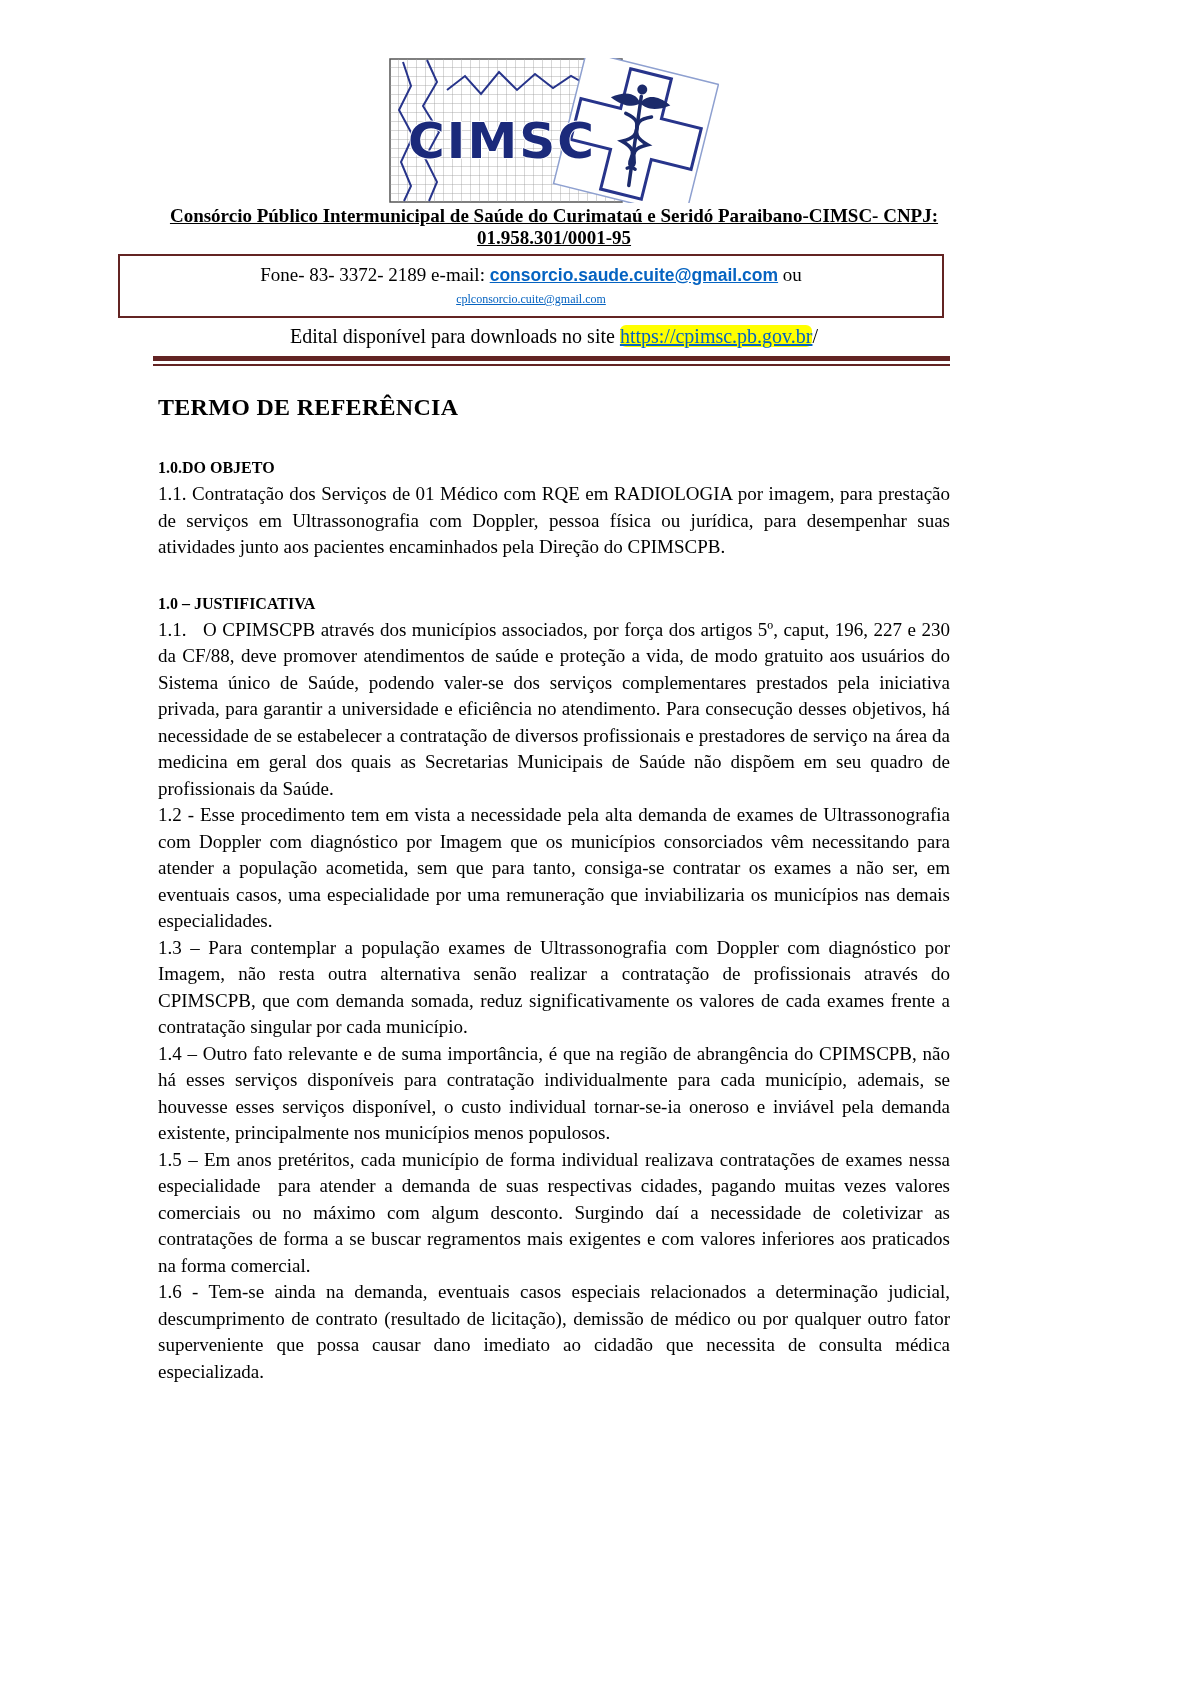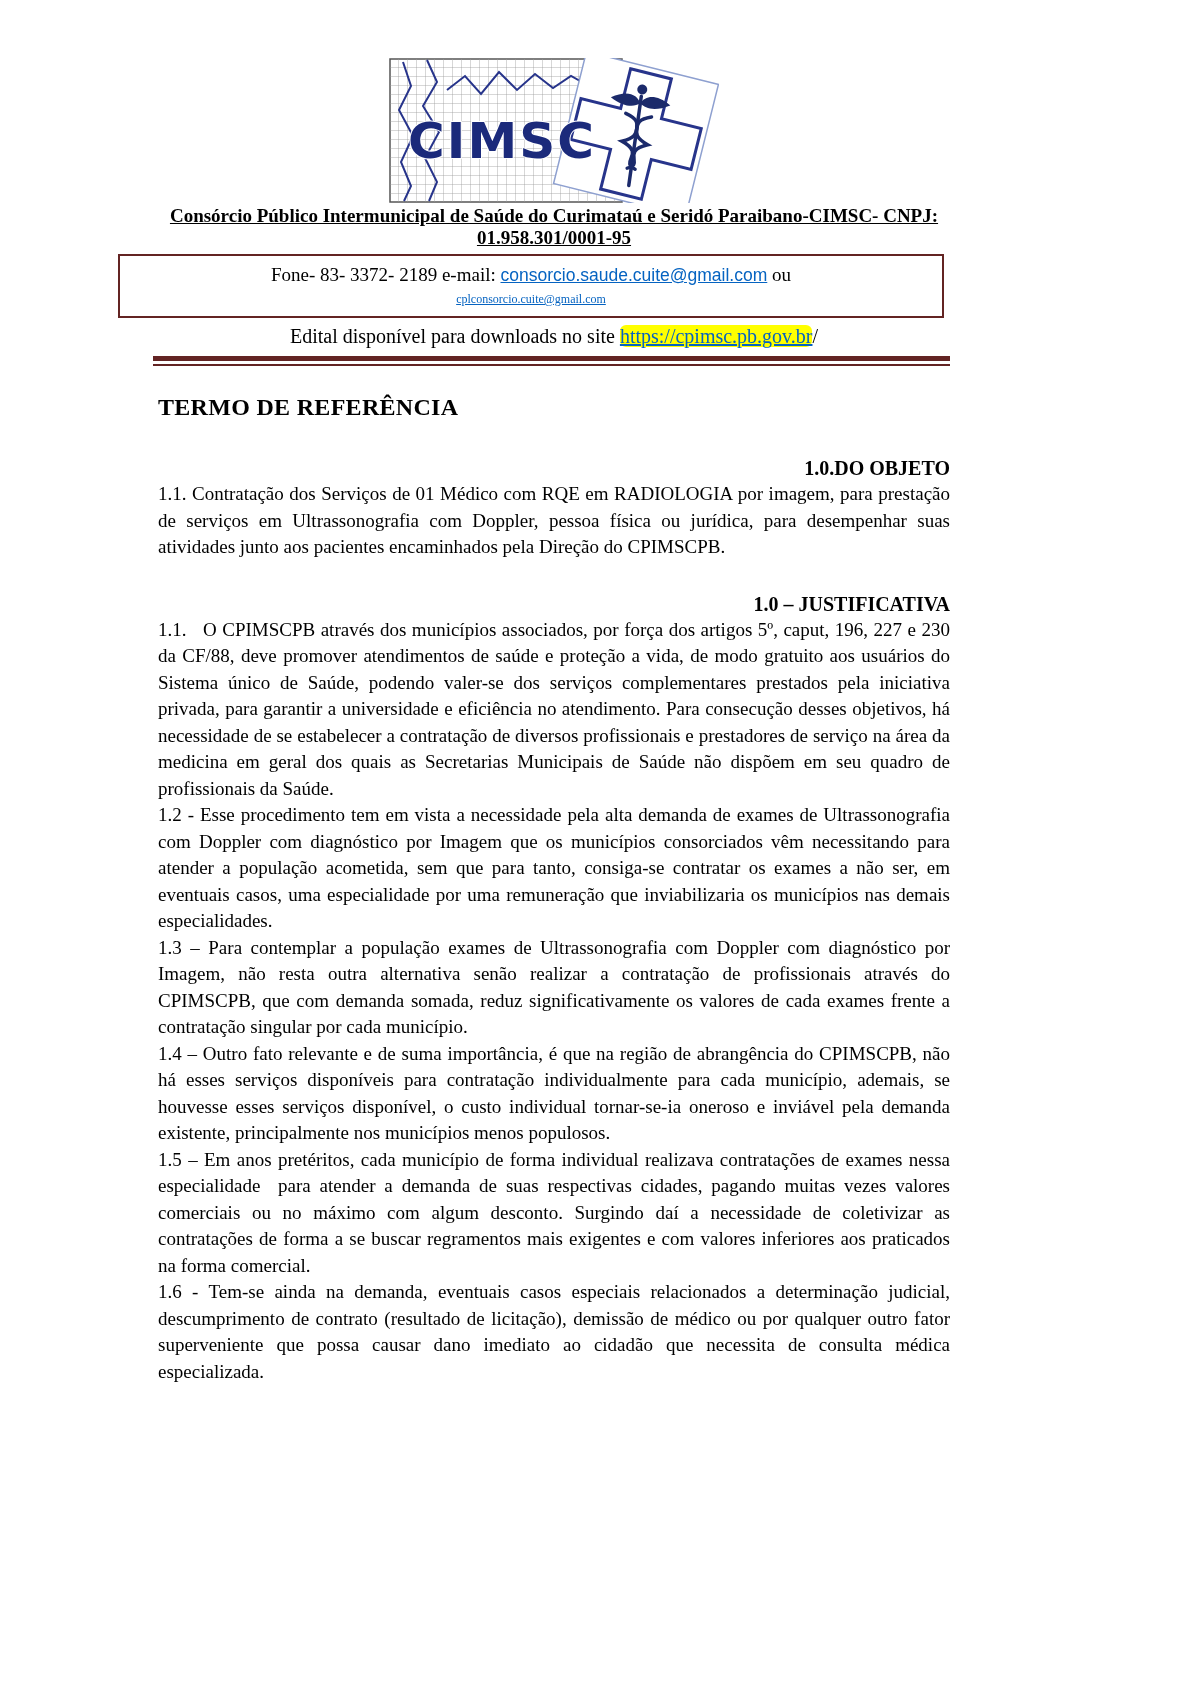--- a/index.html
+++ b/index.html
@@ -36,21 +36,21 @@
   }
   .address-red {
     color: #C00000;
     font-size: 19px;
     line-height: 25px;
   }
   .phone-line { font-size: 19px; line-height: 27px; }
   .email-primary {
     color: #0563C1;
     font-family: "Liberation Sans", "DejaVu Sans", sans-serif;
-    font-weight: normal;
+    font-weight: bold;
     font-size: 17.5px;
     text-decoration: underline;
     cursor: pointer;
   }
   .email-secondary-line { font-size: 12px; line-height: 21px; }
   .email-secondary {
     color: #0563C1;
     text-decoration: underline;
     cursor: pointer;
   }
@@ -78,24 +78,23 @@
 
   
   .doc-title {
     font-size: 24px;
     font-weight: bold;
     margin: 28px 0 0 0;
     letter-spacing: 0.3px;
   }
   .section-heading {
     font-weight: bold;
-    font-size: 20px;
+    font-size: 16px;
     line-height: 26px;
     margin-top: 30px;
-    text-align: right;
   }
   .section-heading.first { margin-top: 34px; }
   p.body {
     margin: 0;
     font-size: 19px;
     line-height: 26.5px;
     text-align: justify;
   }
 </style>
 </head>

